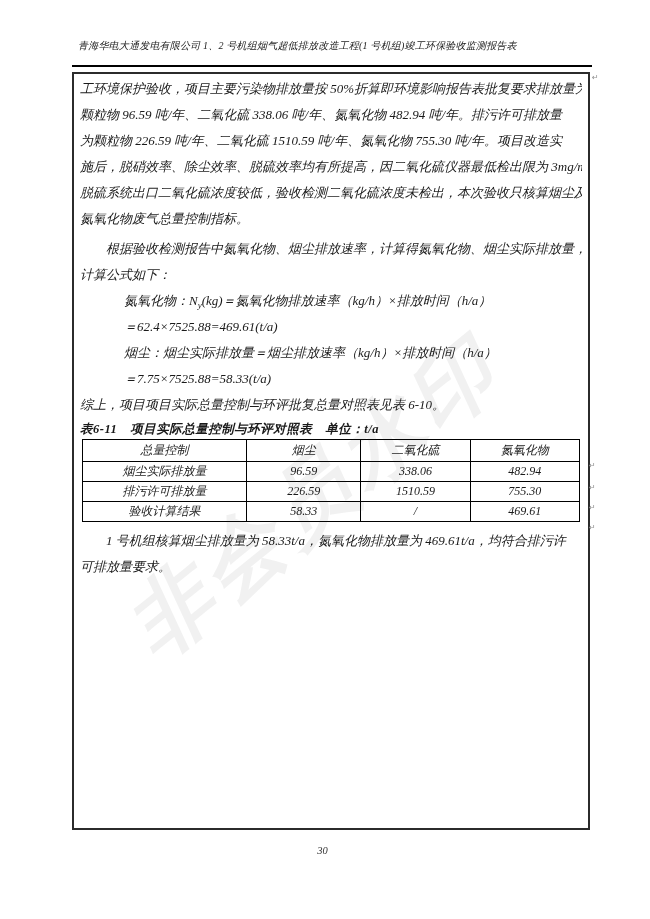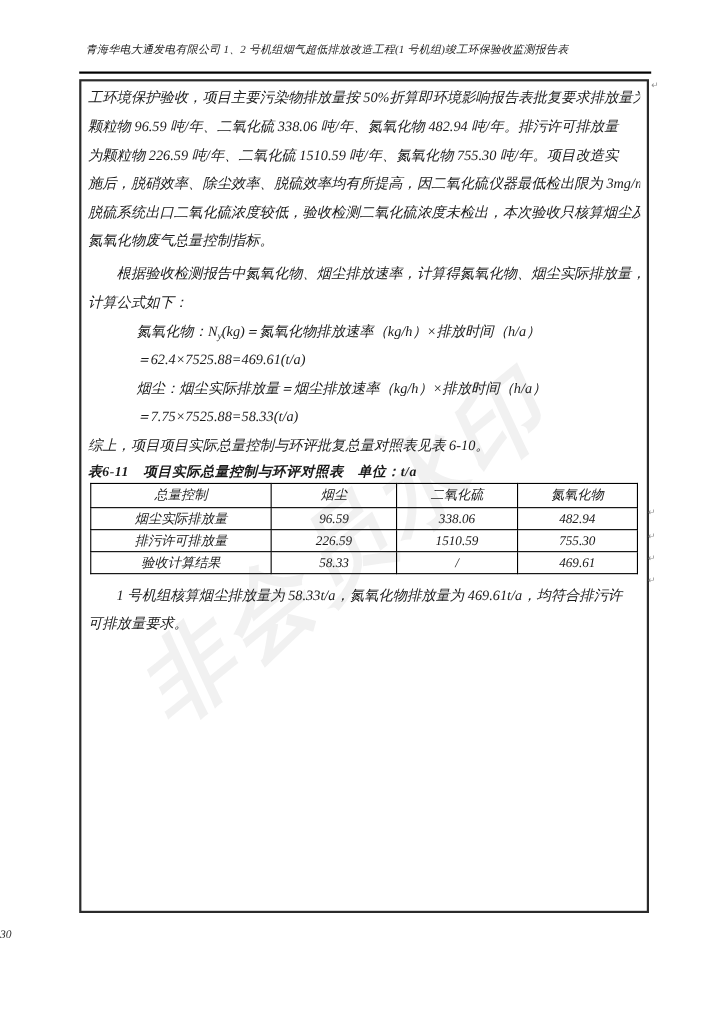--- a/index.html
+++ b/index.html
@@ -43,21 +43,21 @@
   .col1 { width:33%; } .col2 { width:23%; } .col3 { width:22%; } .col4 { width:22%; }
   .para4 { margin-top:6px; }
   .watermark {
     position:absolute; left:80px; top:430px; width:520px; height:90px;
     transform:rotate(-39deg); transform-origin:center center;
     font-size:84px; line-height:90px; letter-spacing:6px;
     color:rgba(50,50,50,0.07); white-space:nowrap; pointer-events:none;
     font-family:"Liberation Sans","DejaVu Sans",sans-serif; font-weight:bold;
   }
   .page-number {
-    position:absolute; left:0; right:5px; top:845px; 
+    position:absolute; left:0; right:5px; top:845px; text-align:center;
     font-size:10.5px; color:#333;
   }
   .mark {
     position:absolute; font-size:8px; line-height:8px; color:#8f8f8f;
     font-family:"DejaVu Sans",sans-serif;
   }
   .mark-top   { left:592px; top:74px;  }
   .mark-trow0 { left:589px; top:462px; }
   .mark-trow1 { left:589px; top:484px; }
   .mark-trow2 { left:589px; top:504px; }

